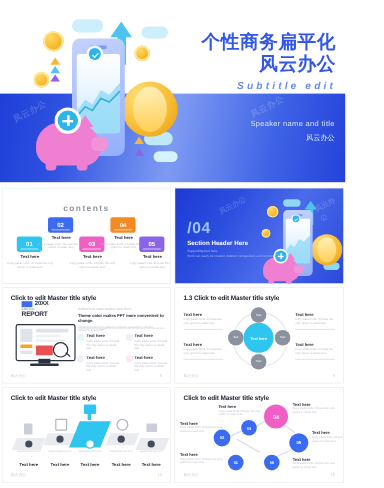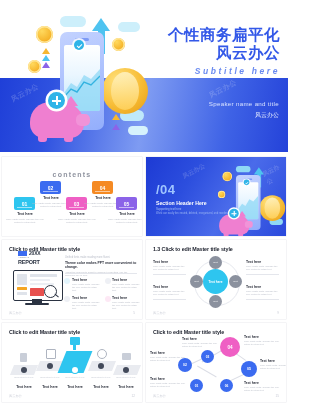--- a/index.html
+++ b/index.html
@@ -173,21 +173,21 @@
         <div class="pigsnout"></div>
         <div class="pigleg" style="left:8px;"></div>
         <div class="pigleg" style="left:34px;"></div>
         <div class="pigplus"></div>
       </div>
     </div>
 
     <div class="hero-title">
       <div class="l1">个性商务扁平化</div>
       <div class="l2">风云办公</div>
-      <div class="hero-sub">Subtitle here</div>
+      <div class="hero-sub">Subtitle edit</div>
     </div>
     <div class="hero-speaker">
       <div class="sp1">Speaker name and title</div>
       <div class="sp2">风云办公</div>
     </div>
   </div>
 
   <div class="grid">
 
     <div class="row">

